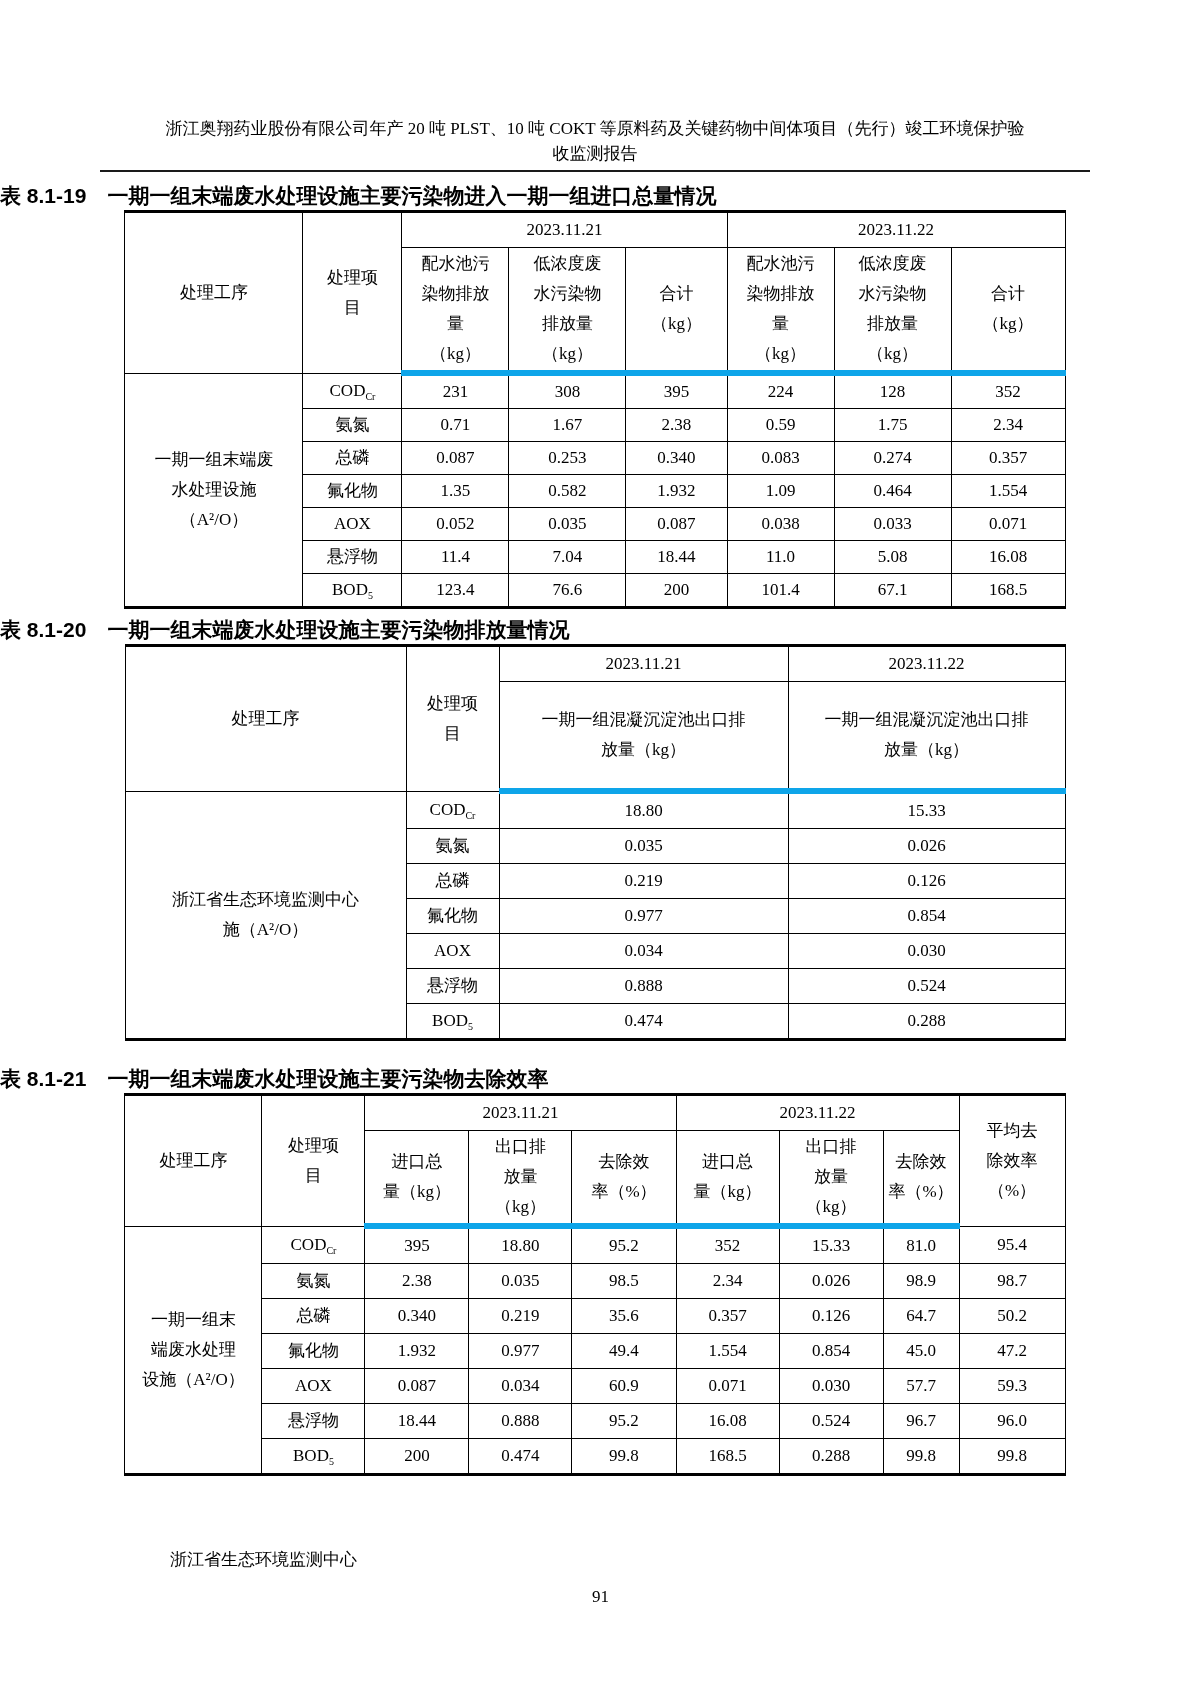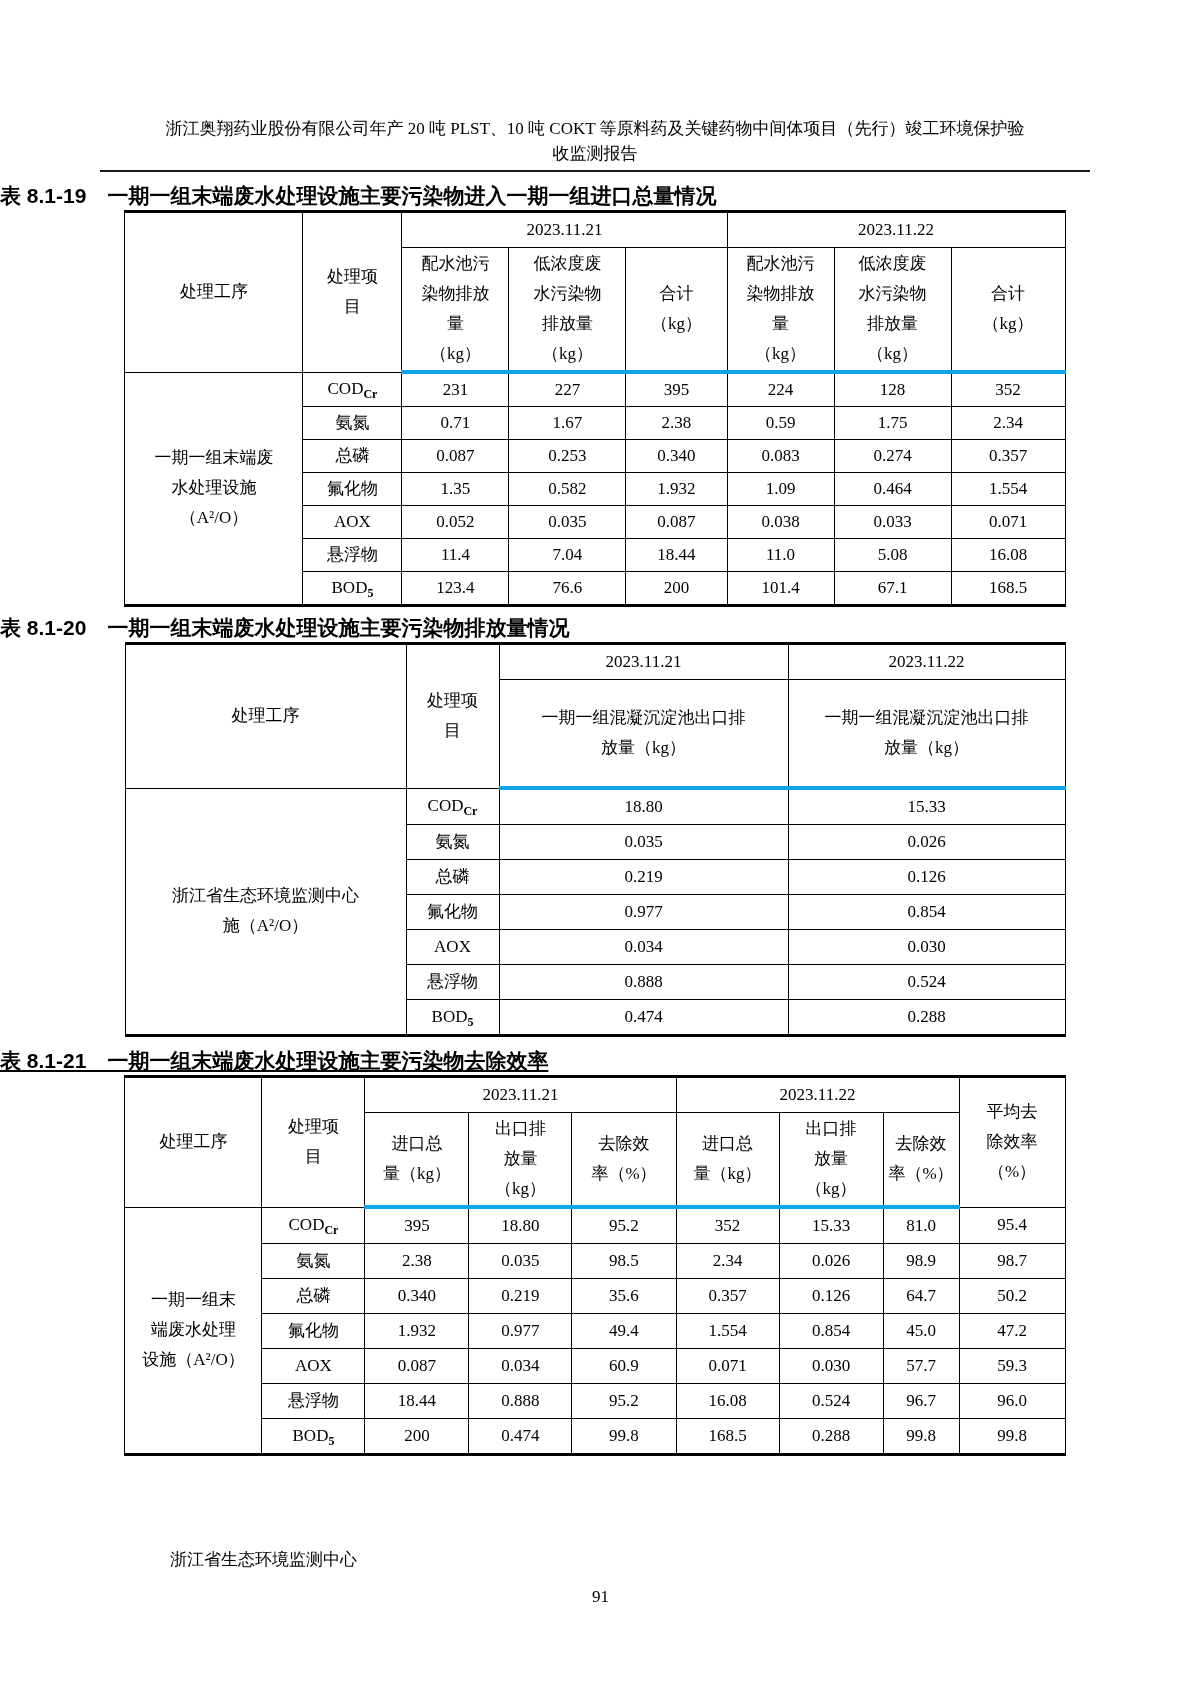--- a/index.html
+++ b/index.html
@@ -12,38 +12,38 @@
     padding-top:116px; width:990px; margin:0 auto; text-align:center;
     font-size:17px; line-height:25px;
   }
   .header-rule { width:990px; margin:4px auto 0; border-bottom:2px solid #1a1a1a; height:0; }
   .tbl-title {
     font-weight:700; font-size:21px; line-height:28px;
     font-family:"Liberation Sans","DejaVu Sans",sans-serif; margin:0;
   }
   .tt1 { margin-top:10px; }
   .tt2 { margin-top:7px; }
-  .tt3 { margin-top:10px;text-decoration:underline; }
+  .tt3 { margin-top:24px; }
   table.tbl {
     width:940px; margin:0 auto; border-collapse:collapse; table-layout:fixed;
     border-top:3px solid #000; border-bottom:3px solid #000;
   }
   .mt1 { margin-top:12px; } .mt2 { margin-top:28px; } .mt3 { margin-top:12px; }
   .tbl th, .tbl td {
     border:1px solid #000; text-align:center; vertical-align:middle;
     font-weight:normal; font-size:17px; line-height:30px; padding:1px 2px;
     overflow:hidden;
   }
-  .tbl thead tr:last-child th { border-bottom:4px solid #0ea5e9; }
+  .tbl thead tr:last-child th { border-bottom:6px solid #0ea5e9; }
   .tbl thead tr:first-child th { height:32px; }
   .pre { white-space:pre-line; }
   .t2 thead tr:last-child th { height:104px; }
   .t1 tbody td { height:29px; }
   .t2 tbody td, .t3 tbody td { height:32px; }
-  sub { font-size:12px; line-height:0;font-weight:bold; }
+  sub { font-size:10px; line-height:0; }
   .doc-footer { position:absolute; top:1548px; left:0; width:100%; height:26px; font-size:17px; }
   .footer-org { position:absolute; left:170px; top:0; }
   .footer-pagenum { position:absolute; left:592px; top:0;margin-top:39px; }
 </style>
 </head>
 <body>
 
 <div class="page">
 
   <header class="doc-header">
@@ -95,21 +95,21 @@
 （kg）</th>
       </tr>
     </thead>
     <tbody>
         <tr>
           <td rowspan="7" class="pre">一期一组末端废
 水处理设施
 （A²/O）</td>
           <td>COD<sub>Cr</sub></td>
           <td>231</td>
-          <td>227</td>
+          <td>308</td>
           <td>395</td>
           <td>224</td>
           <td>128</td>
           <td>352</td>
         </tr>
         <tr>
           <td>氨氮</td>
           <td>0.71</td>
           <td>1.67</td>
           <td>2.38</td>

